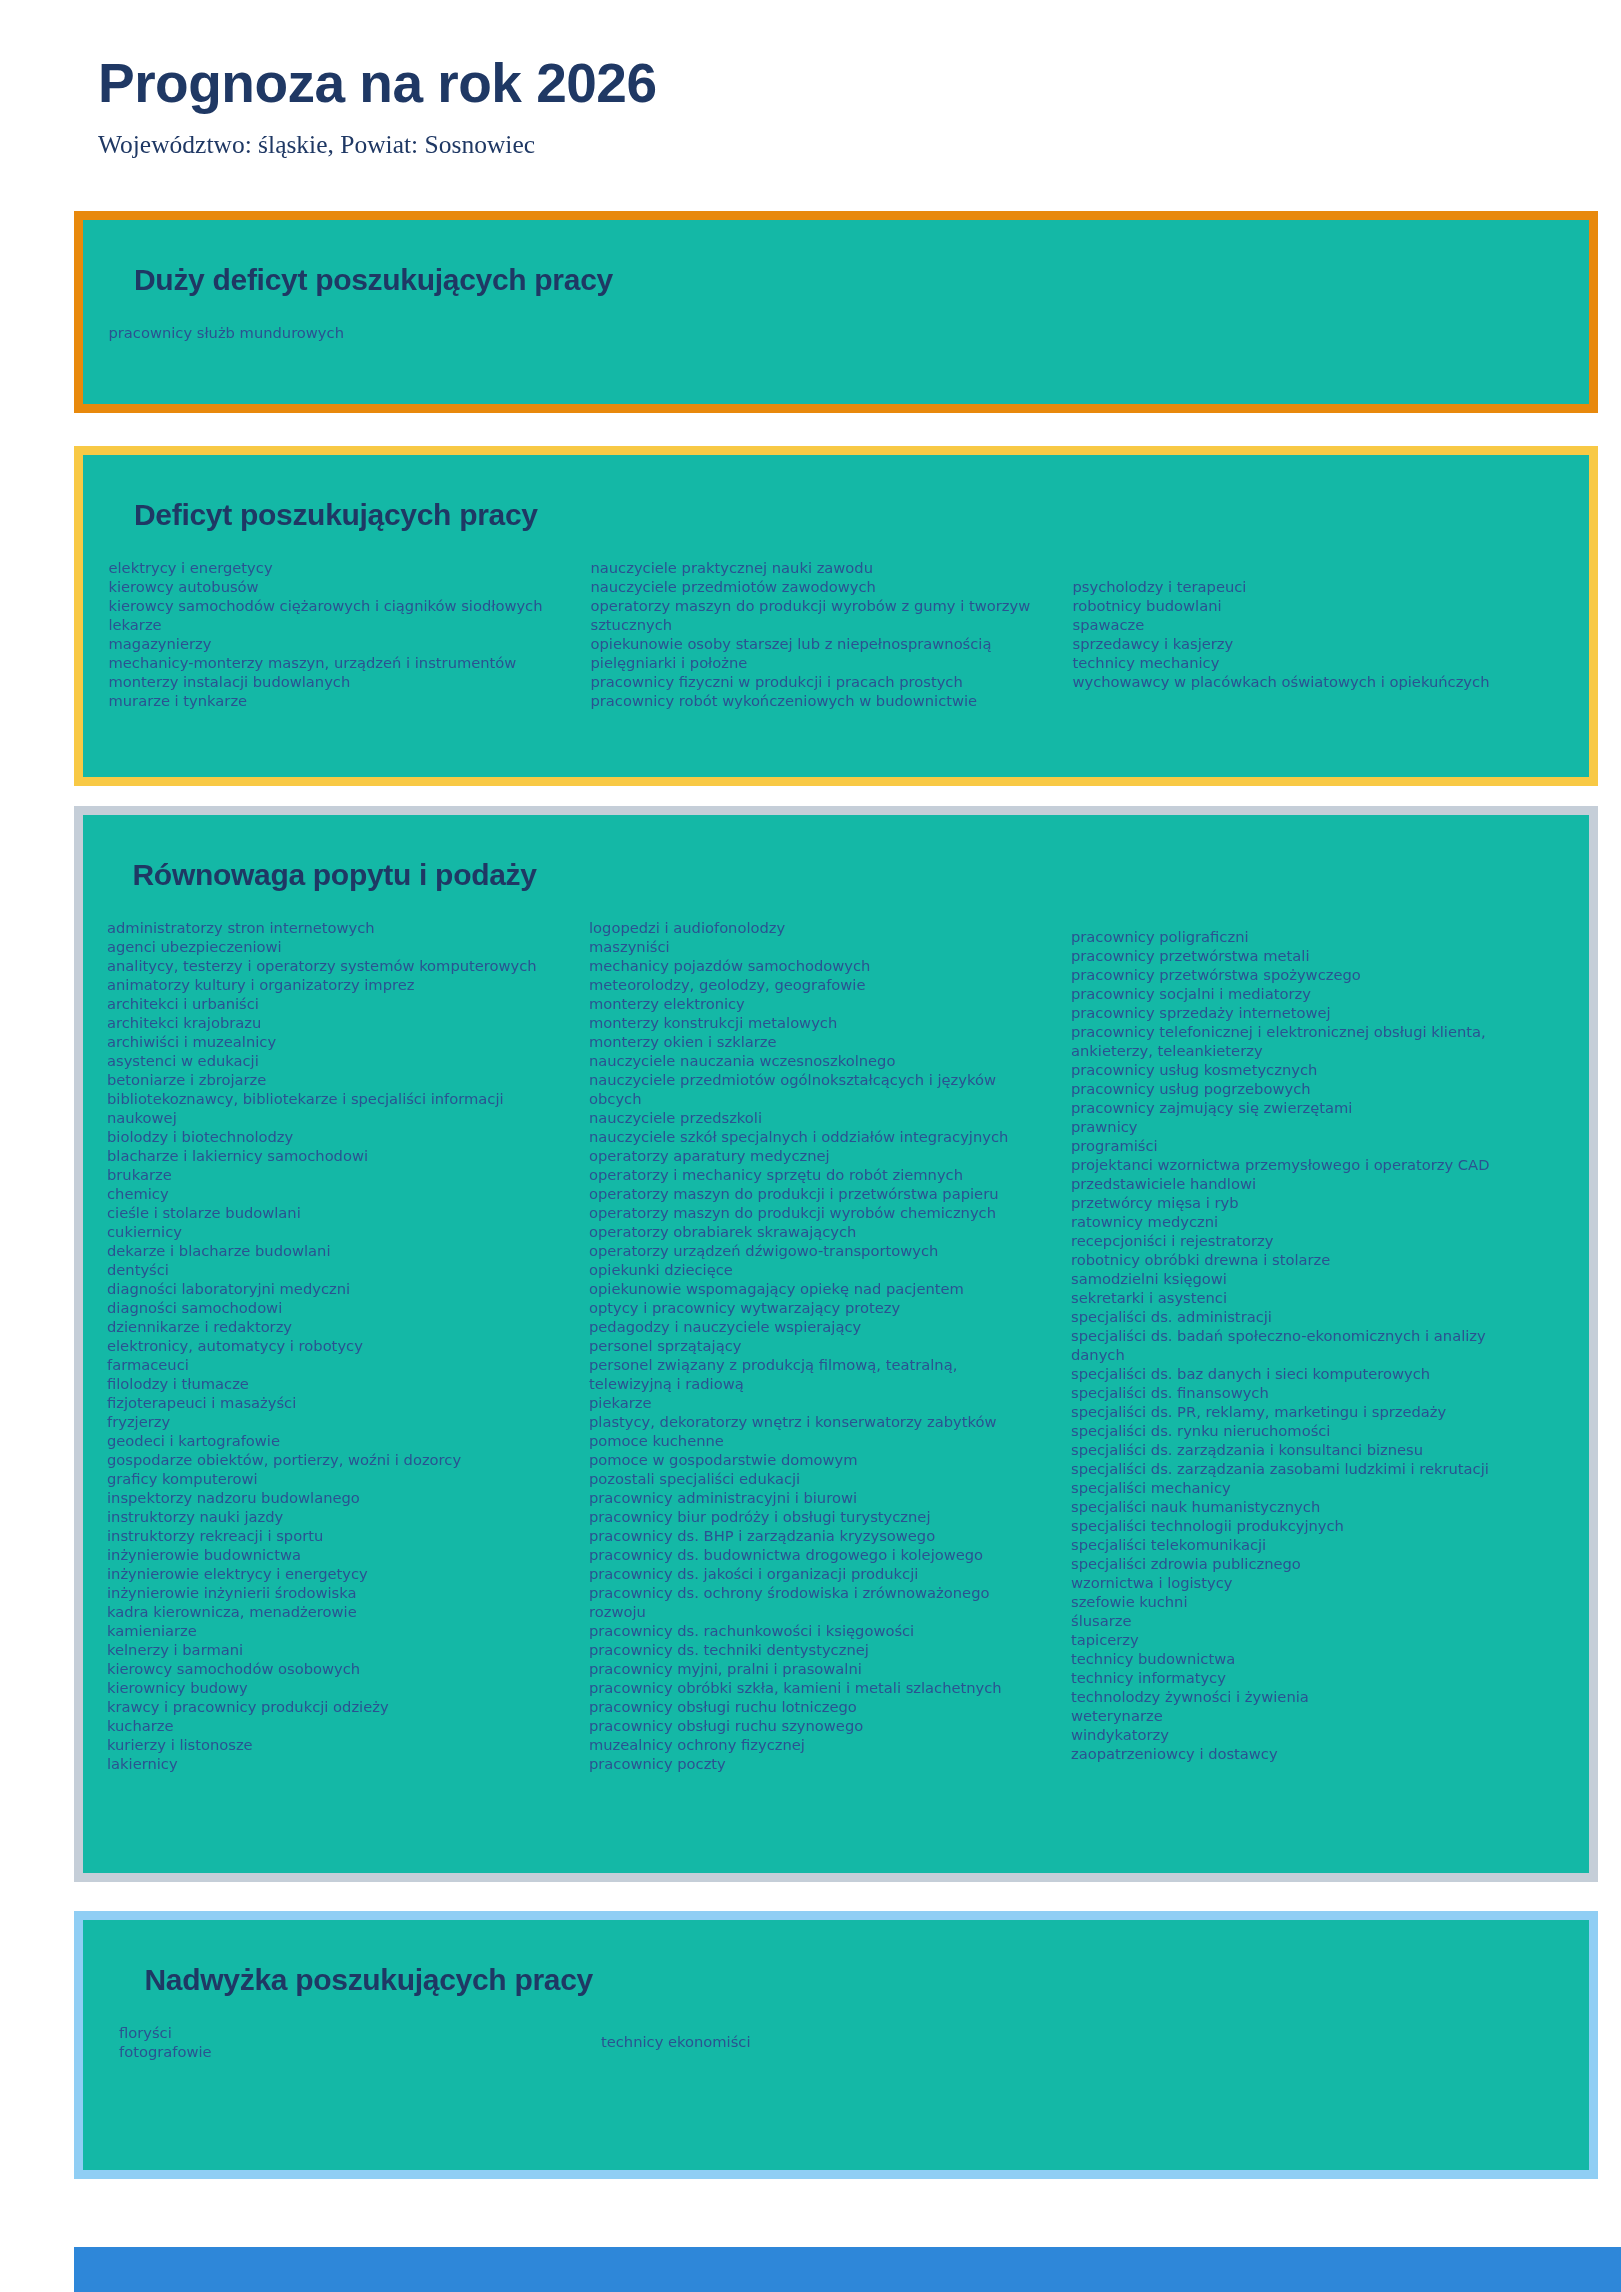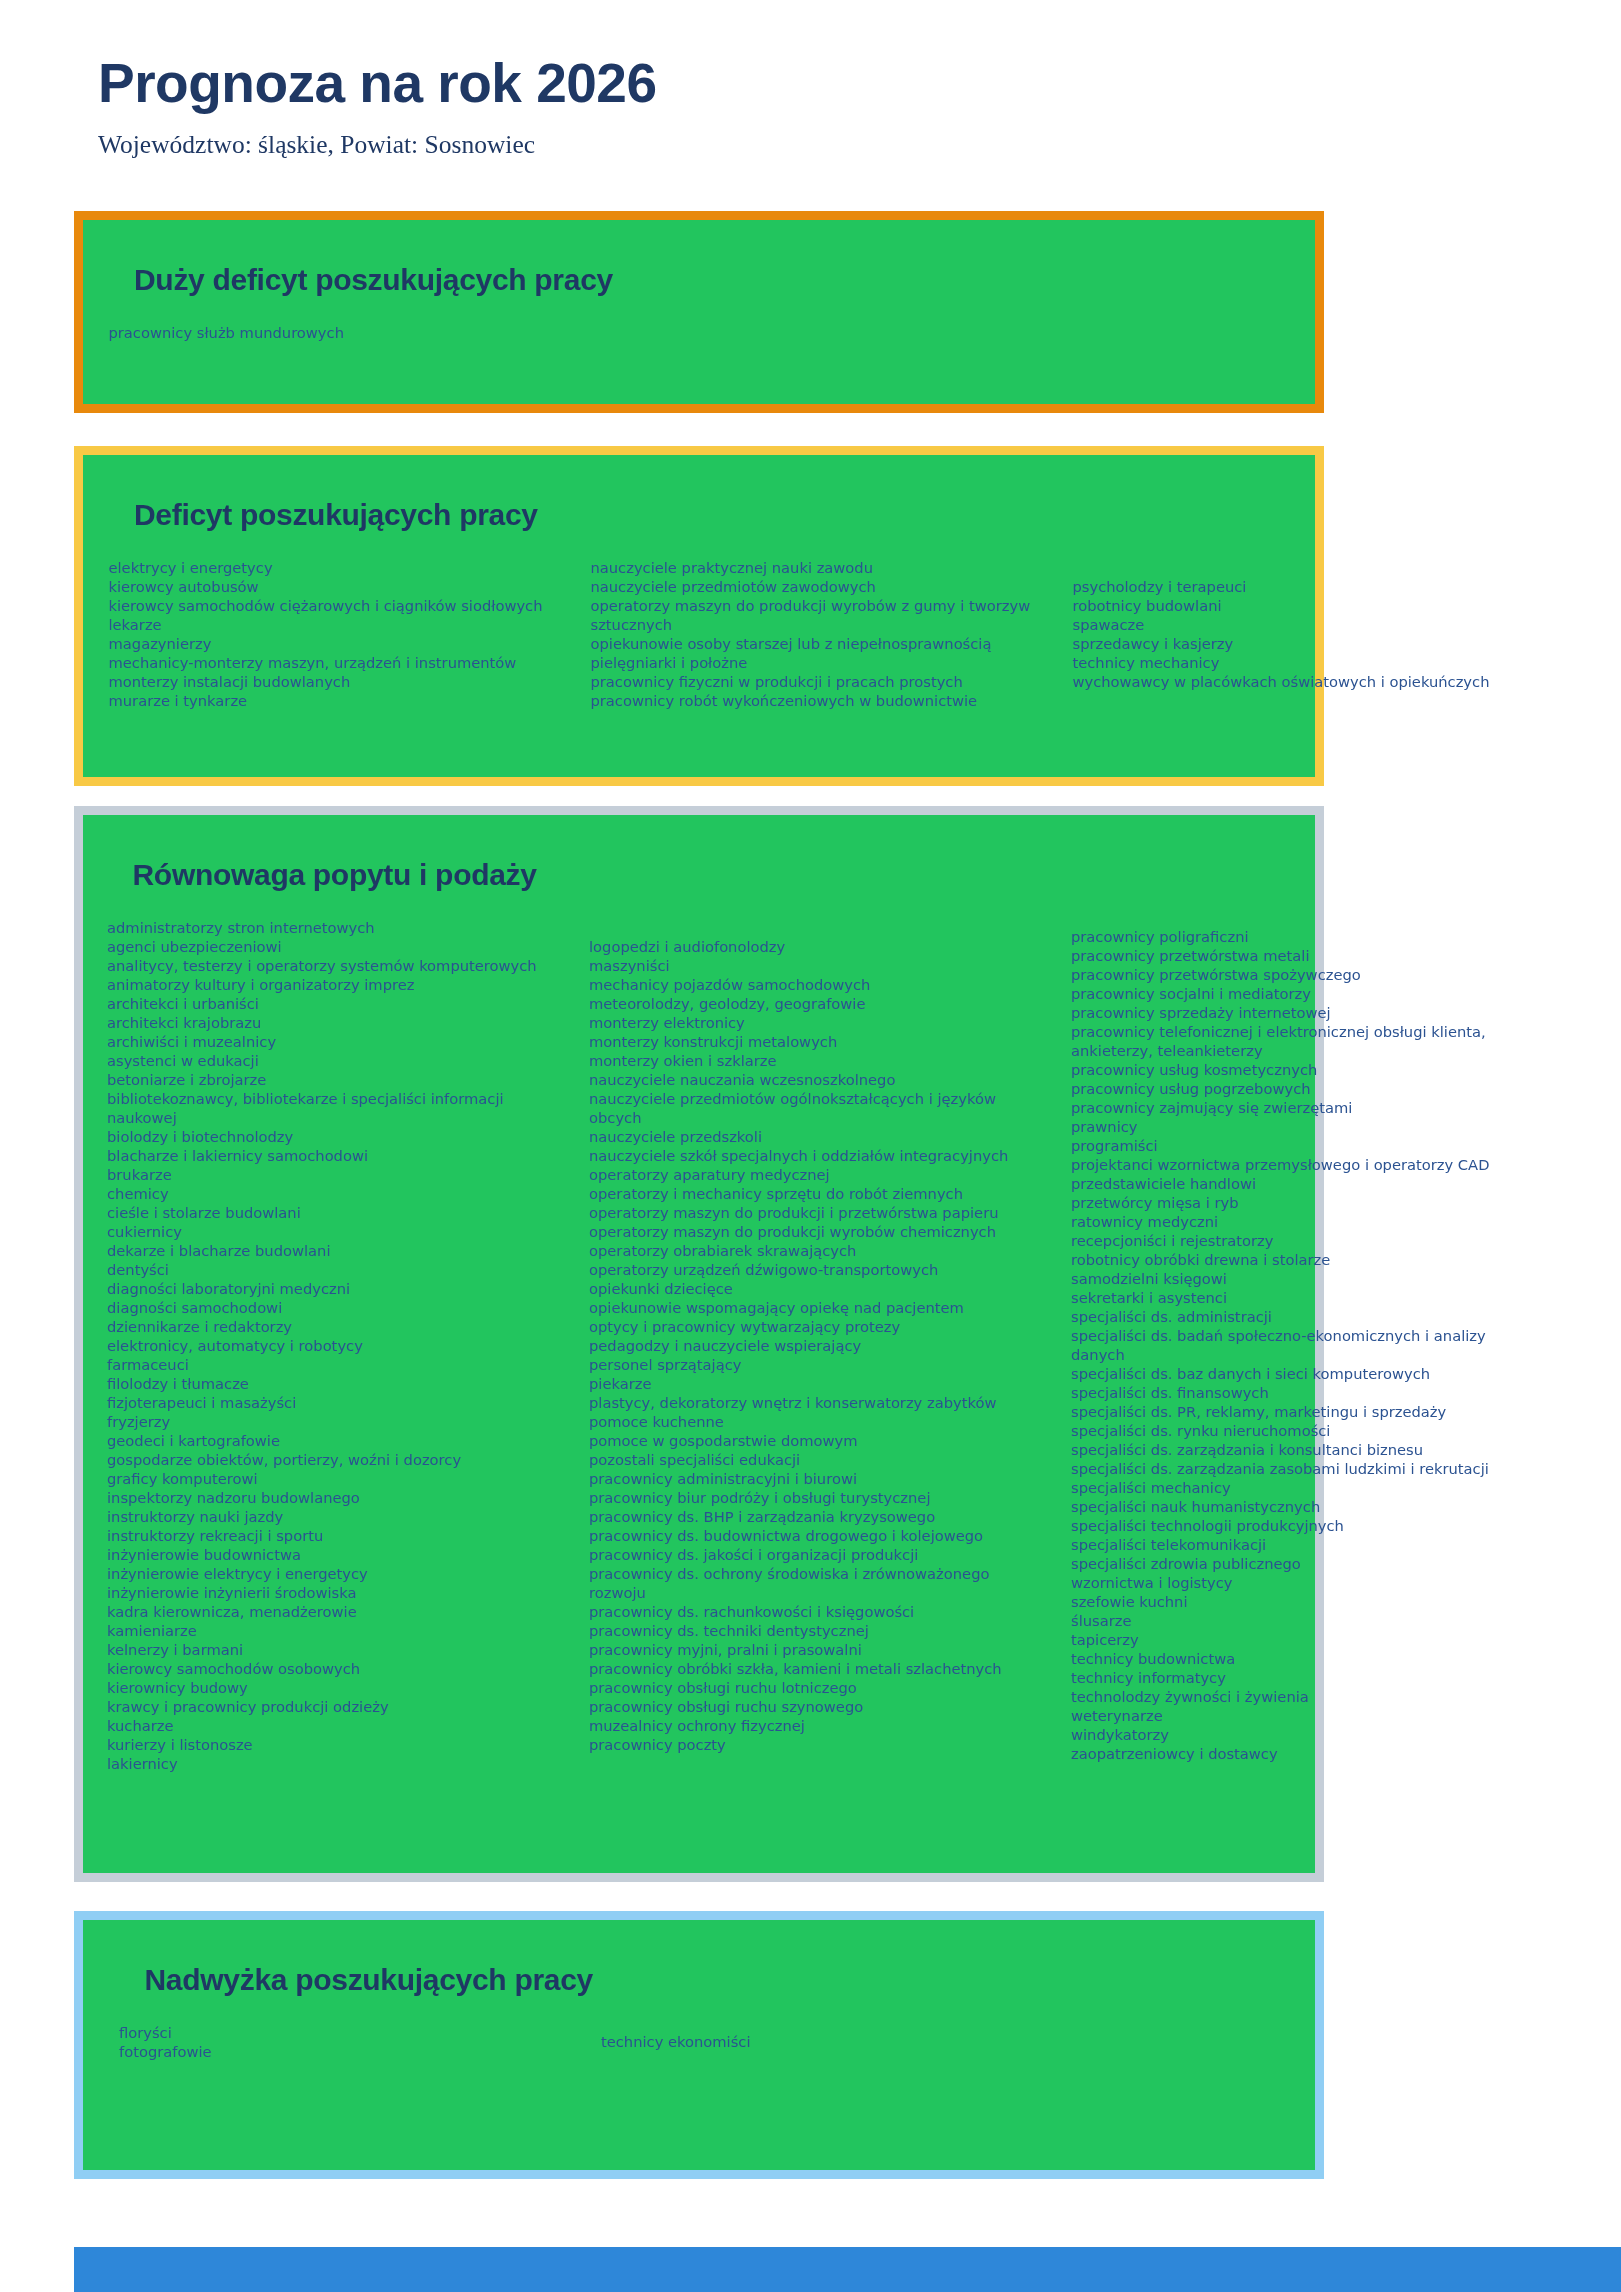--- a/index.html
+++ b/index.html
@@ -13,22 +13,22 @@
     font-family:"Liberation Sans","DejaVu Sans",sans-serif;
     font-size:55px;font-weight:700;letter-spacing:-0.5px;
     color:#1F3864;
   }
   .page-subtitle{
     position:absolute;left:98px;top:130px;
     font-family:Liberation Serif, serif;
     font-size:25.5px;font-weight:400;color:#1F3864;
   }
   .box{
-    position:absolute;left:74px;width:1250px;
-    border:9.8px solid #ccc;background:#22c55e;box-sizing:border-box;
+    position:absolute;left:74px;width:1524px;
+    border:9.8px solid #ccc;background:#14b8a6;box-sizing:border-box;
     padding:43px 25.5px 0 25.5px;
   }
   .box h2{
     margin:0 0 25.5px 25.5px;
     font-family:"Liberation Sans","DejaVu Sans",sans-serif;
     font-size:30px;font-weight:700;letter-spacing:-0.3px;
     color:#1F3864;
   }
   .cols{display:flex;gap:41px;align-items:center;}
   .col{width:441px;flex:0 0 441px;}
@@ -160,20 +160,21 @@
         <div class="item">operatorzy i mechanicy sprzętu do robót ziemnych</div>
         <div class="item">operatorzy maszyn do produkcji i przetwórstwa papieru</div>
         <div class="item">operatorzy maszyn do produkcji wyrobów chemicznych</div>
         <div class="item">operatorzy obrabiarek skrawających</div>
         <div class="item">operatorzy urządzeń dźwigowo-transportowych</div>
         <div class="item">opiekunki dziecięce</div>
         <div class="item">opiekunowie wspomagający opiekę nad pacjentem</div>
         <div class="item">optycy i pracownicy wytwarzający protezy</div>
         <div class="item">pedagodzy i nauczyciele wspierający</div>
         <div class="item">personel sprzątający</div>
+        <div class="item">personel związany z produkcją filmową, teatralną, telewizyjną i radiową</div>
         <div class="item">piekarze</div>
         <div class="item">plastycy, dekoratorzy wnętrz i konserwatorzy zabytków</div>
         <div class="item">pomoce kuchenne</div>
         <div class="item">pomoce w gospodarstwie domowym</div>
         <div class="item">pozostali specjaliści edukacji</div>
         <div class="item">pracownicy administracyjni i biurowi</div>
         <div class="item">pracownicy biur podróży i obsługi turystycznej</div>
         <div class="item">pracownicy ds. BHP i zarządzania kryzysowego</div>
         <div class="item">pracownicy ds. budownictwa drogowego i kolejowego</div>
         <div class="item">pracownicy ds. jakości i organizacji produkcji</div>

